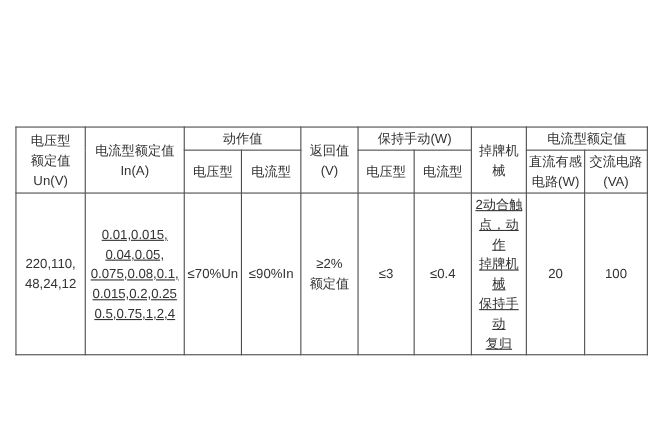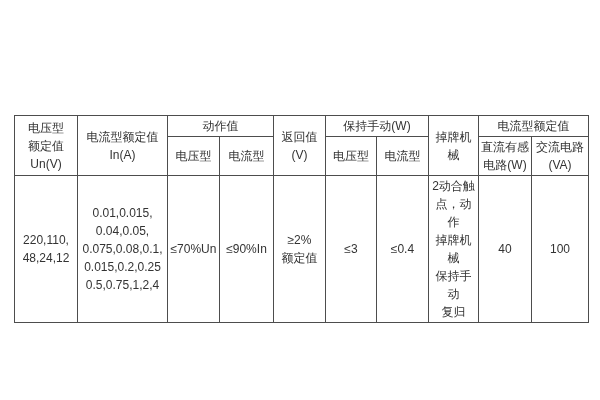--- a/index.html
+++ b/index.html
@@ -27,21 +27,21 @@
     line-height: 1.5;
     text-align: center;
     vertical-align: middle;
     white-space: pre-line;
     padding: 1px 2px;
     overflow: hidden;
   }
   tr.hrow1 { height: 21px; }
   tr.hrow2 { height: 36px; }
   tr.drow  { height: 95px; }
-  td.left  { text-align: left; padding-left: 3px; }
+  td.left  { text-align: left; padding-left: 3px; text-decoration: underline; }
   td.spread { line-height: 1.8; }
 </style>
 </head>
 <body>
 
 <table class="spec">
   <colgroup>
     <col style="width:63px">
       <col style="width:90px">
       <col style="width:52px">
@@ -89,17 +89,17 @@
       <td>≤90%In</td>
       <td class="spread">≥2%
 额定值</td>
       <td>≤3</td>
       <td>≤0.4</td>
       <td class="left">2动合触
 点，动作
 掉牌机械
 保持手动
 复归</td>
-      <td>40</td>
+      <td>20</td>
       <td>100</td>
     </tr>
   </tbody>
 </table>
 
 </body></html>

